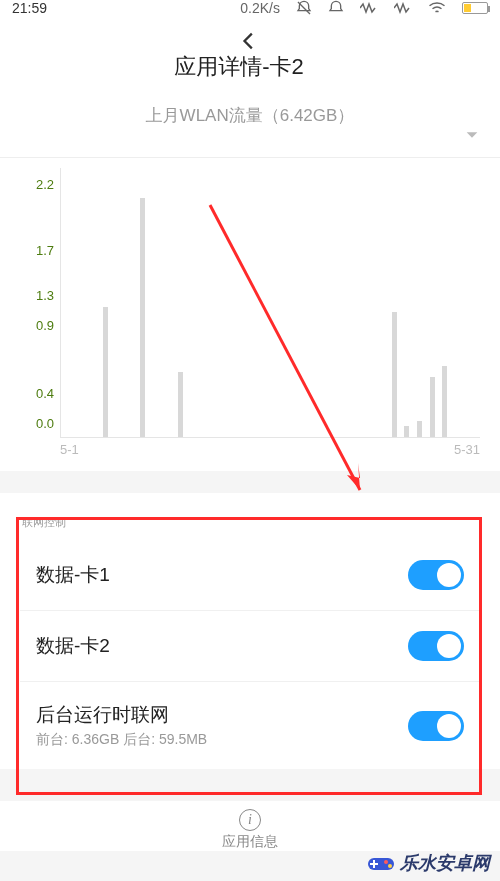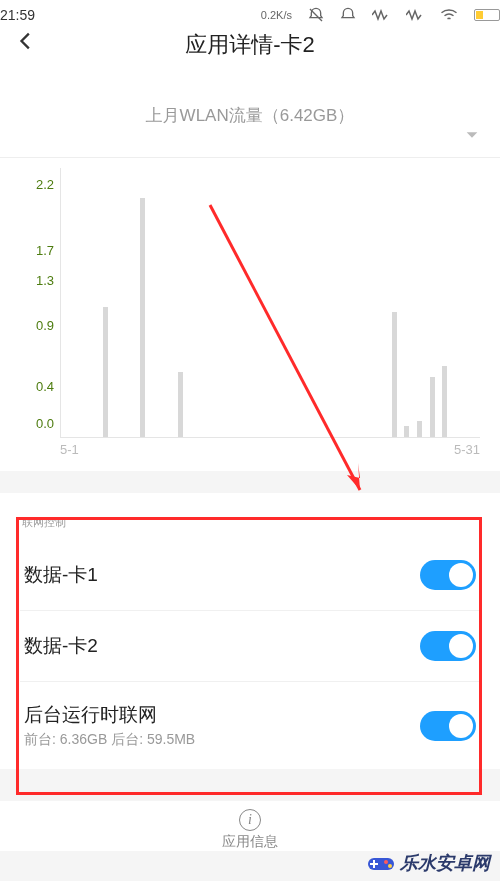--- a/index.html
+++ b/index.html
@@ -8,40 +8,42 @@
     height: 881px;
     font-family: -apple-system, "Helvetica Neue", Arial, sans-serif;
     background: #f5f5f5;
     position: relative;
     overflow: hidden;
   }
   .status-bar {
     height: 30px;
     background: #fff;
     display: flex;
-    align-items: center;
-    padding: 0 0;
+    align-items: flex-start;
+    padding: 0 12px;
     font-size: 14px;
     color: #333;
   }
   .status-left { flex: 0 0 auto; }
   .status-right {
     margin-left: auto;
     display: flex;
     align-items: center;
     gap: 16px;
-    font-size: 11px;
+    font-size: 14px;
     color: #666;
   }
   .status-right svg { display: block; }
   .header {
     height: 60px;
     background: #fff;
     display: flex;
+    align-items: center;
     padding: 0 16px;
+    flex-direction: column;
   }
   .back-icon { width: 22px; height: 22px; }
   .header-title {
     flex: 1;
     text-align: center;
     font-size: 22px;
     color: #222;
     font-weight: 500;
     margin-right: 22px;
   }
@@ -102,21 +104,21 @@
     padding: 22px 22px 10px 22px;
     color: #999;
     font-size: 11px;
     background: #fff;
   }
   .toggle-list {
     background: #fff;
     padding: 0 20px;
   }
   .toggle-row {
-    padding: 20px 4px;
+    padding: 20px 16px;
     display: flex;
     align-items: center;
     border-bottom: 1px solid #f0f0f0;
   }
   .toggle-row:last-child { border-bottom: none; }
   .toggle-label-block { flex: 1; }
   .toggle-label {
     font-size: 19px;
     color: #222;
   }
@@ -247,23 +249,23 @@
   <span>上月WLAN流量（6.42GB）</span>
   <svg class="caret" width="16" height="16" viewBox="0 0 24 24" fill="#bbb">
       <polygon points="4,8 20,8 12,16"></polygon>
     </svg>
 </div>
 
 <div class="chart-area">
   <div class="chart">
     <div class="y-axis" id="y-axis">
         <span class="y-tick" style="bottom: 0px;">0.0</span>
-        <span class="y-tick" style="bottom: 37px; margin-top: 31px;">0.4</span>
+        <span class="y-tick" style="bottom: 30px; margin-top: 31px;">0.4</span>
         <span class="y-tick" style="bottom: 97.8261px;">0.9</span>
-        <span class="y-tick" style="bottom: 143px; margin-top: 11px;">1.3</span>
+        <span class="y-tick" style="bottom: 128px; margin-top: 11px;">1.3</span>
         <span class="y-tick" style="bottom: 173px;">1.7</span>
         <span class="y-tick" style="bottom: 239.13px;">2.2</span>
       </div>
     <div class="plot" id="plot">
         <div class="bar" style="left: 41.5323px; height: 130.435px;"></div>
         <div class="bar" style="left: 79.2742px; height: 239.13px;"></div>
         <div class="bar" style="left: 117.016px; height: 65.2174px;"></div>
         <div class="bar" style="left: 330.887px; height: 125px;"></div>
         <div class="bar" style="left: 343.468px; height: 10.8696px;"></div>
         <div class="bar" style="left: 356.048px; height: 16.3043px;"></div>

